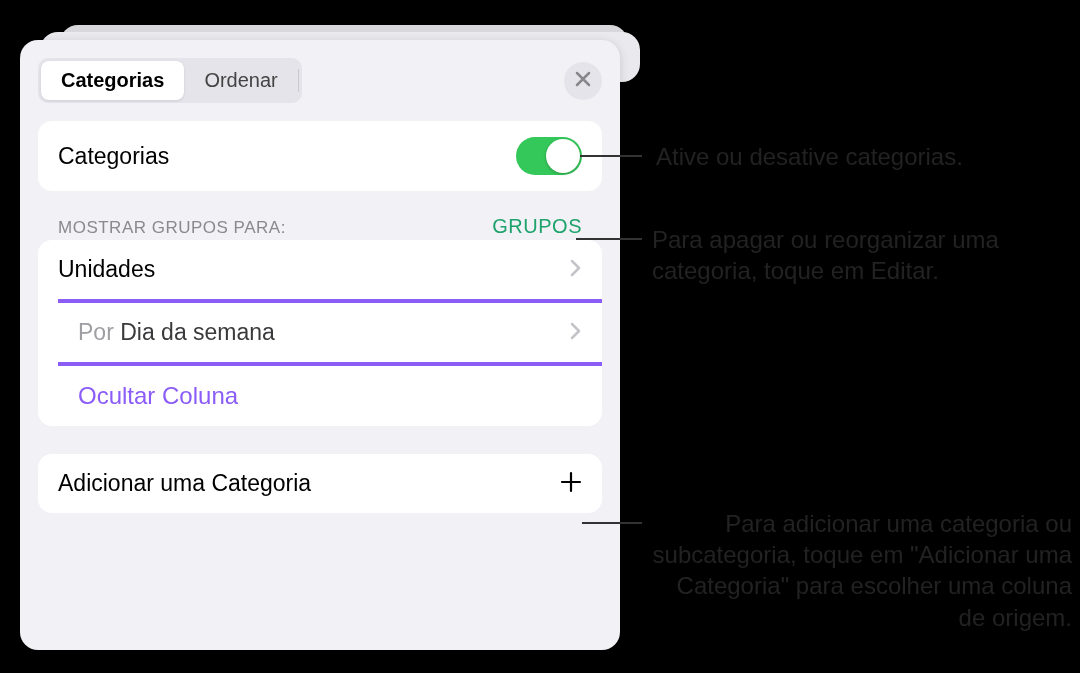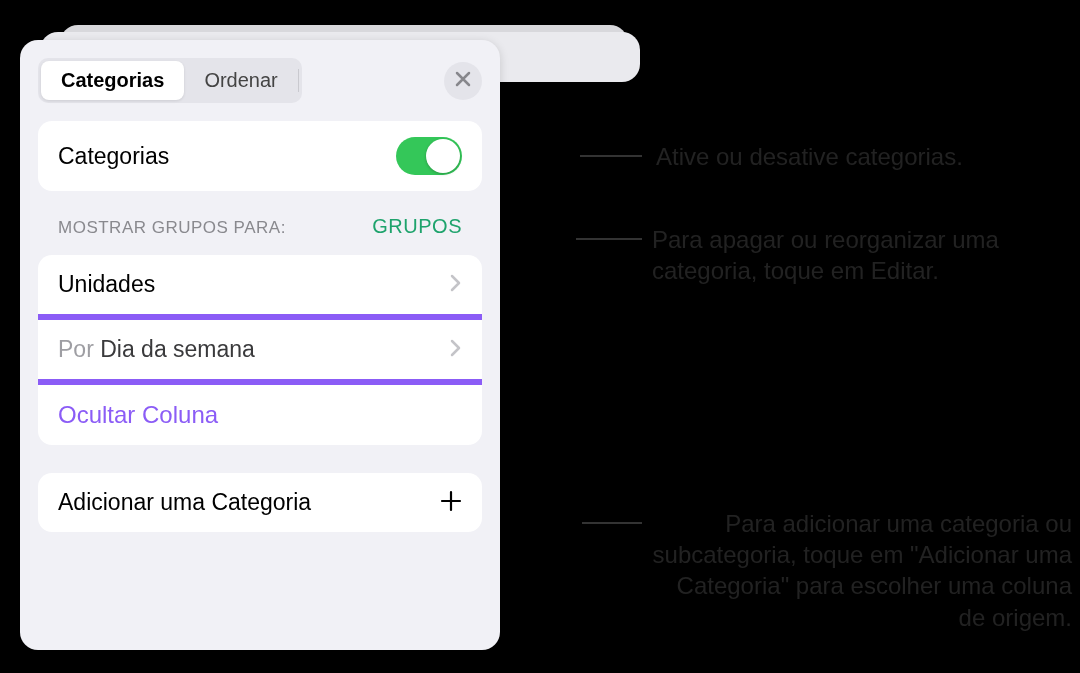--- a/index.html
+++ b/index.html
@@ -21,21 +21,21 @@
       position: absolute;
       top: 32px; left: 40px; right: 440px;
       height: 50px;
       background: #eaeaee;
       border-radius: 18px;
     }
     .panel {
       position: absolute;
       top: 40px;
       left: 20px;
-      width: 480px;
+      width: 600px;
       height: 610px;
       background: #f1f1f6;
       border-radius: 18px;
       padding: 18px;
       box-shadow: 0 2px 10px rgba(0,0,0,0.15);
     }
     .top-row {
       display: flex;
       align-items: center;
       justify-content: space-between;
@@ -82,21 +82,21 @@
       border-radius: 14px;
       overflow: hidden;
     }
     .row {
       display: flex;
       align-items: center;
       justify-content: space-between;
       padding: 16px 20px;
       min-height: 58px;
     }
-    .row + .row { border-top: 6px solid #8b5cf6; }
+    .row + .row { border-top: 4px solid #8b5cf6; margin-left: 20px; }
     .row-title {
       font-size: 23px;
       color: #000;
     }
     .toggle {
       width: 66px; height: 38px;
       background: #34c759;
       border-radius: 19px;
       position: relative;
       cursor: pointer;
@@ -106,21 +106,21 @@
       right: 2px; top: 2px;
       width: 34px; height: 34px;
       background: #fff;
       border-radius: 50%;
       box-shadow: 0 1px 3px rgba(0,0,0,0.25);
     }
     .section-header {
       display: flex;
       justify-content: space-between;
       align-items: flex-end;
-      padding: 24px 20px 17px 20px;
+      padding: 24px 20px 2px 20px;
     }
     .section-header-label {
       font-size: 17px;
       color: #89898e;
       letter-spacing: 0.5px;
     }
     .edit-link {
       font-size: 20px;
       color: #1ea36c;
       font-weight: 500;

